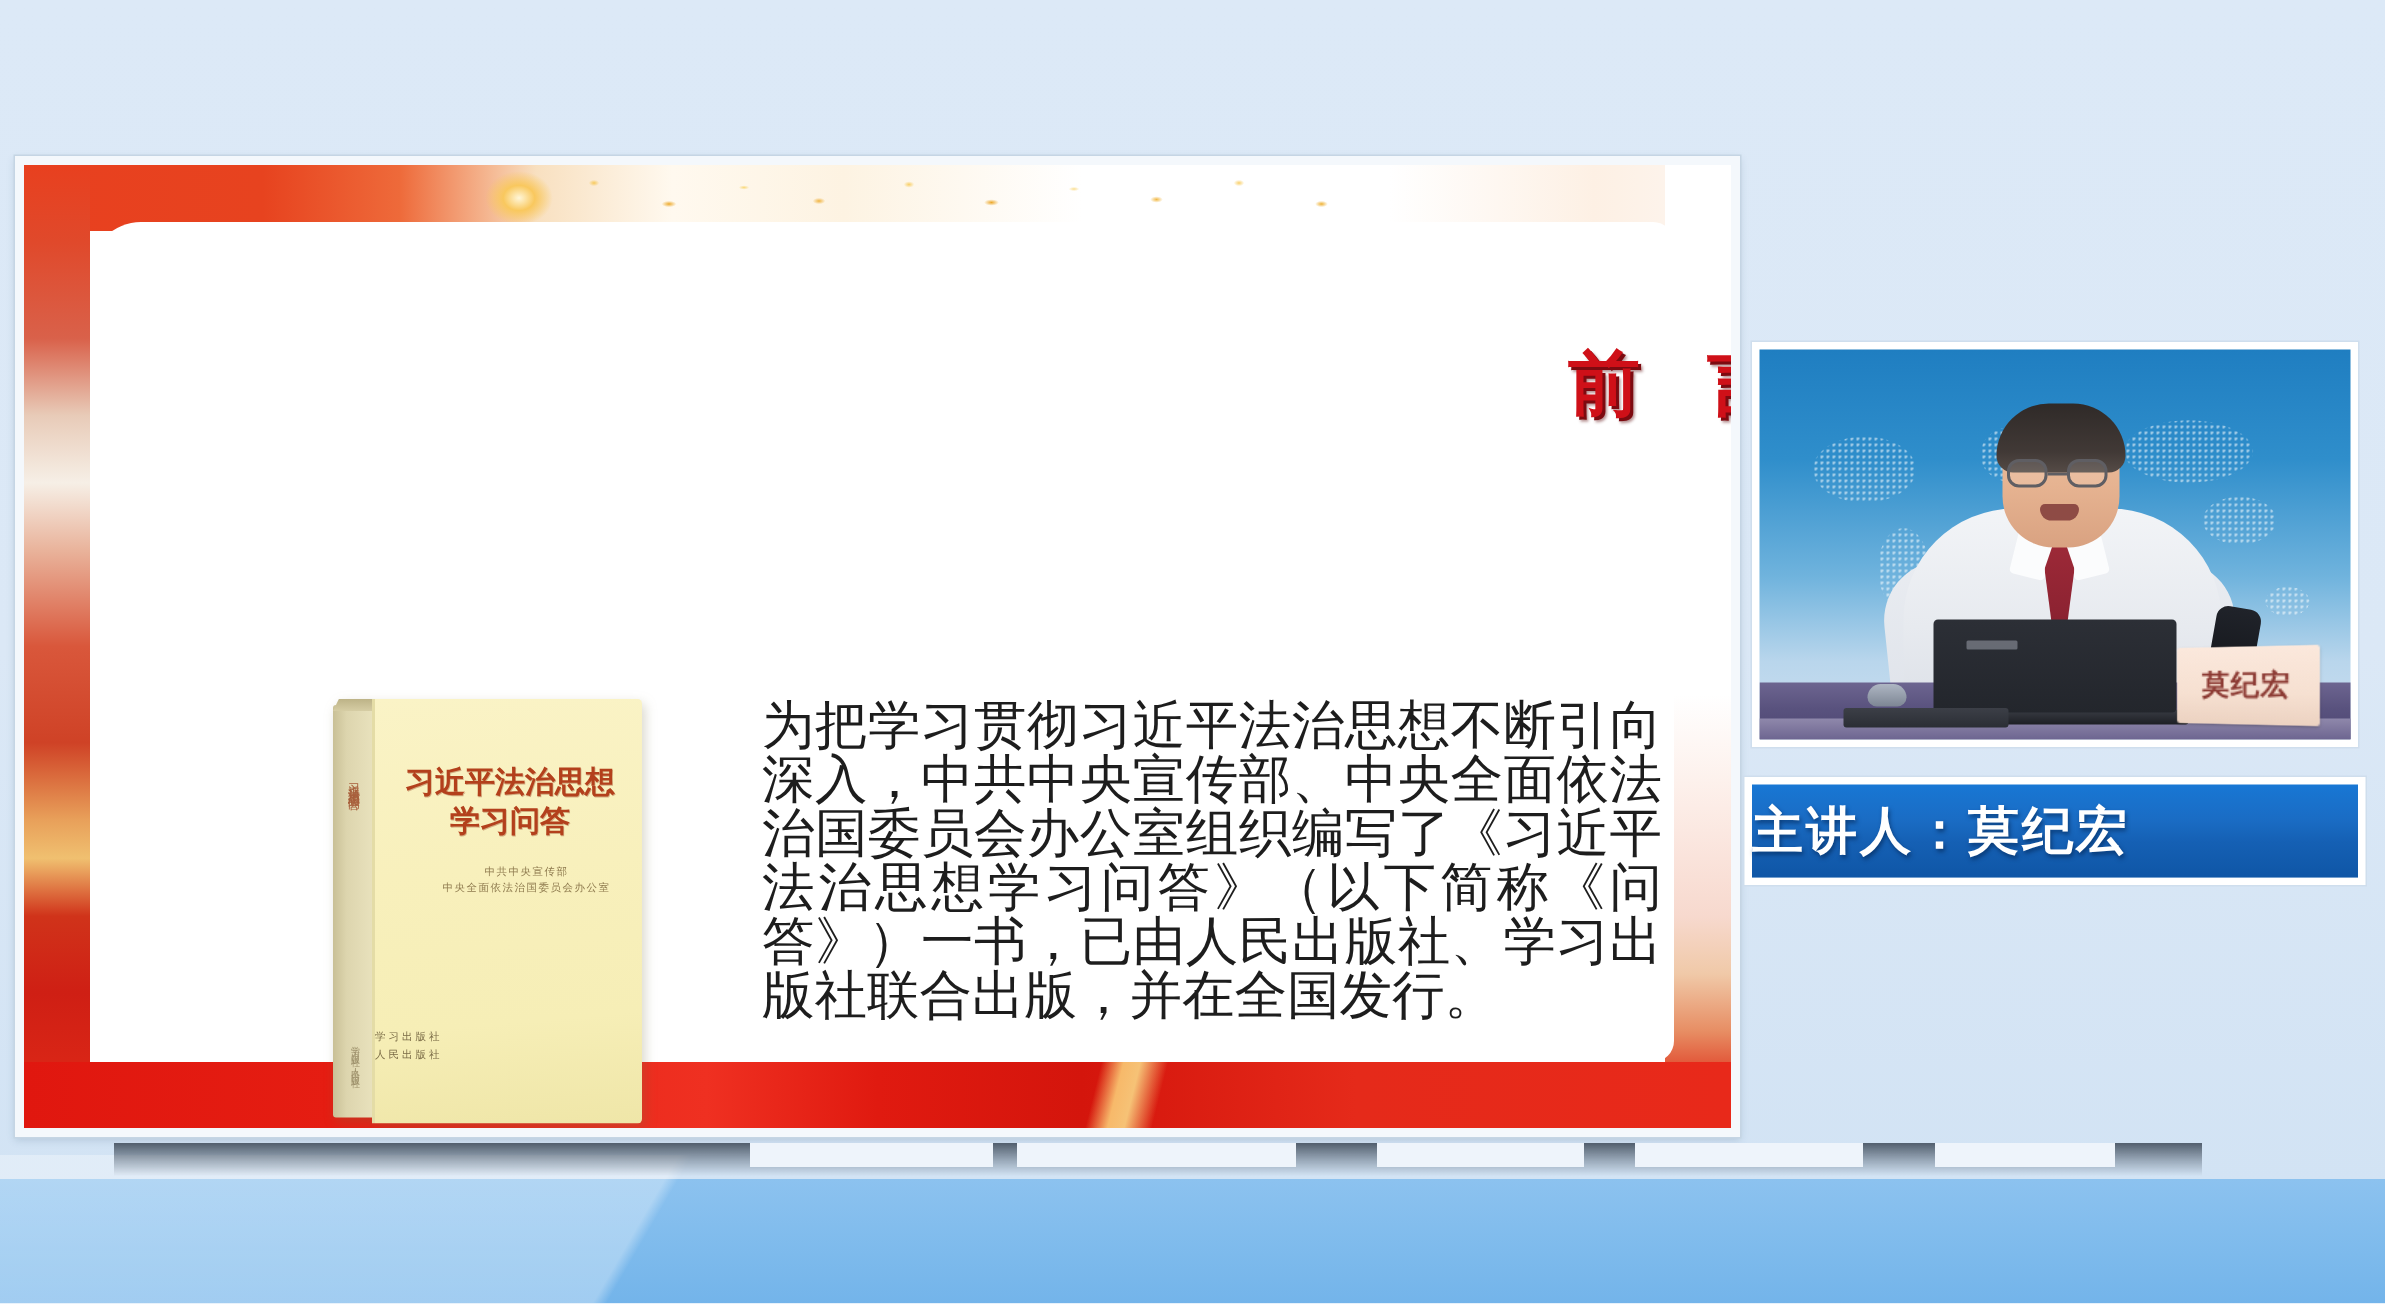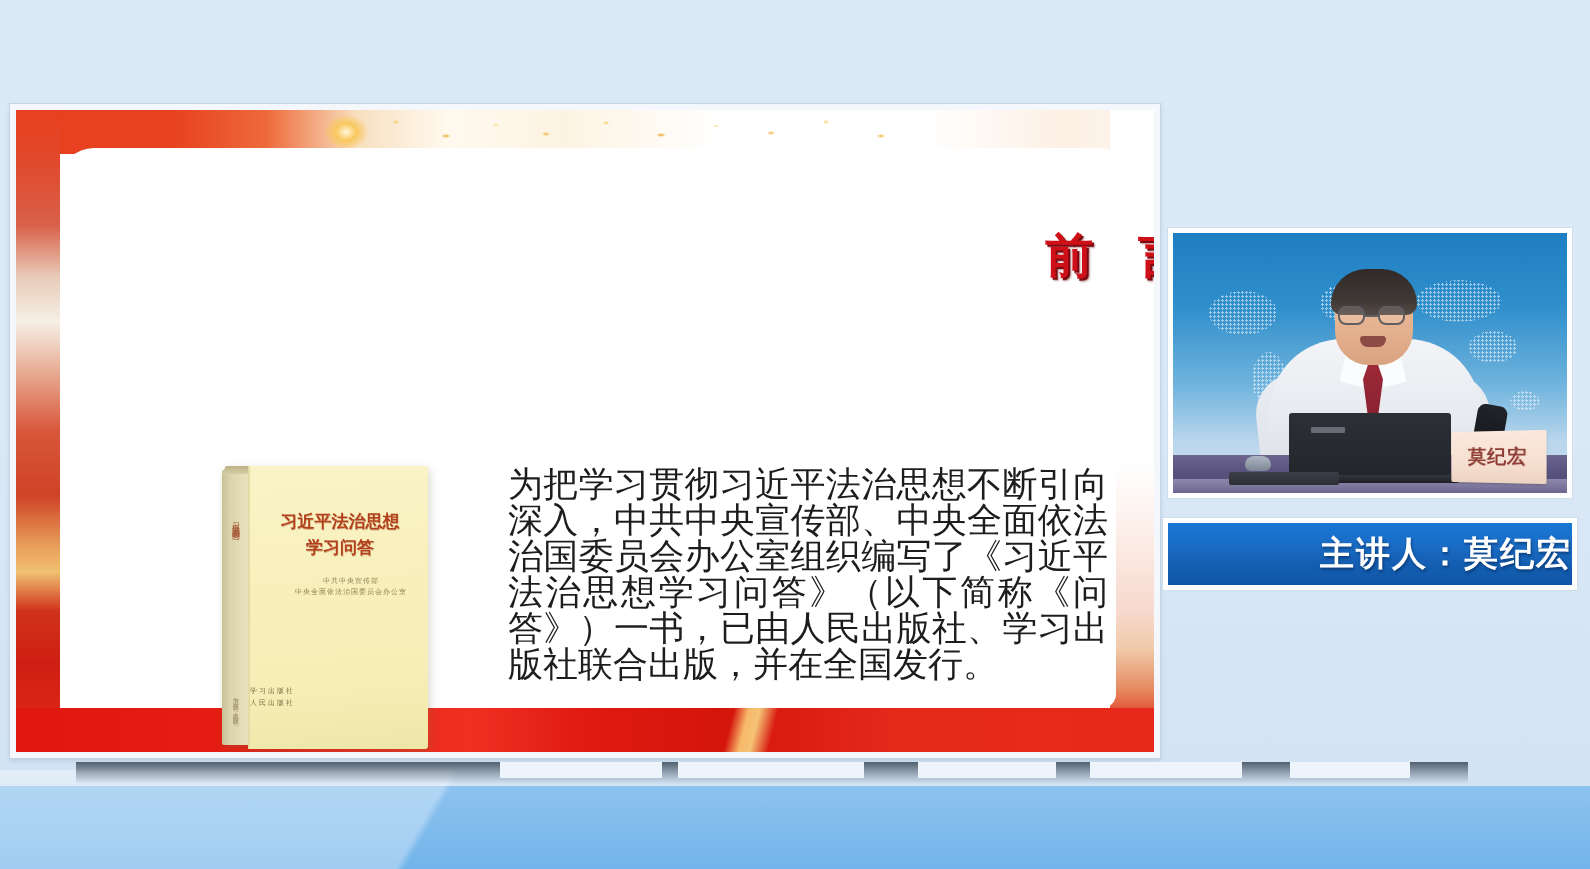--- a/index.html
+++ b/index.html
@@ -158,21 +158,21 @@
   .book-face {
     position: absolute; left: 26px; top: 0; width: 180px; height: 283px;
     background: linear-gradient(175deg, #faf3c6 0%, #f8f0bc 40%, #f6eeb6 75%, #efe6a8 100%);
     border-left: 2px solid #e4dca6;
     border-radius: 0 3px 3px 0;
   }
   .book-title {
     position: absolute; left: 0; top: 42px; width: 180px;
     text-align: center;
     font-family: "DejaVu Serif", "Liberation Serif", serif;
-    font-size: 17px; font-weight: 700; line-height: 26px;
+    font-size: 20px; font-weight: 700; line-height: 26px;
     color: #b3401c;
     text-shadow: 0.5px 0.5px 0 rgba(140,45,15,.35);
   }
   .book-authors {
     position: absolute; left: 0; top: 110px; width: 180px;
     text-align: center;
     font-size: 7px; line-height: 11px; color: #8e7a4e;
     letter-spacing: 1px;
     padding-left: 22px;
   }
@@ -354,21 +354,21 @@
   .nameplate-text {
     font-size: 19px; font-weight: 700; color: #8c3a33; letter-spacing: 1px;
   }
 
   
   #caption-banner {
     position: absolute;
     left: 1168px; top: 523px;
     width: 404px; height: 62px;
     background: linear-gradient(180deg, #1877d4 0%, #1a6cc4 38%, #1560b4 62%, #0f56a6 100%);
-    display: flex; align-items: center; justify-content: flex-end;
+    display: flex; align-items: center; justify-content: flex-start;
     box-shadow: 0 0 0 5px #ffffff, 0 0 0 6px #cfdeed;
   }
   .caption-text {
     font-size: 34px; font-weight: 700; color: #ffffff;
     letter-spacing: 2px;
     text-shadow: 1px 2px 3px rgba(0,30,70,.55);
   }
 </style>
 </head>
 <body>

